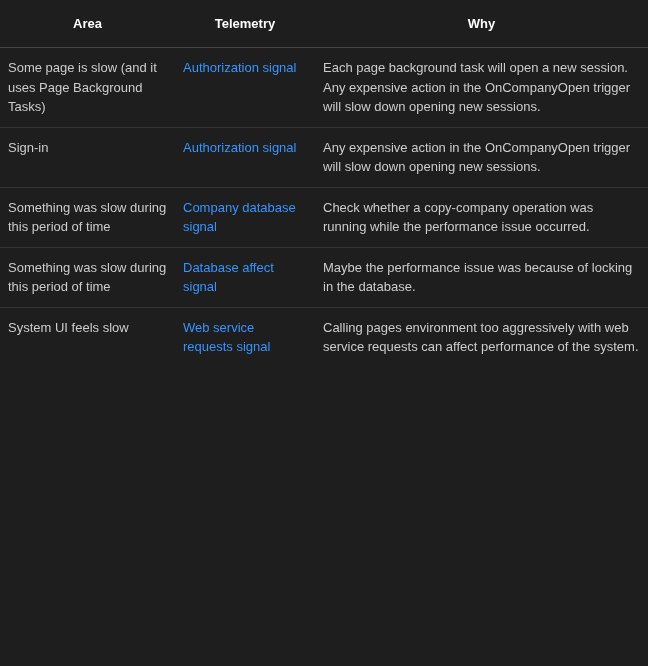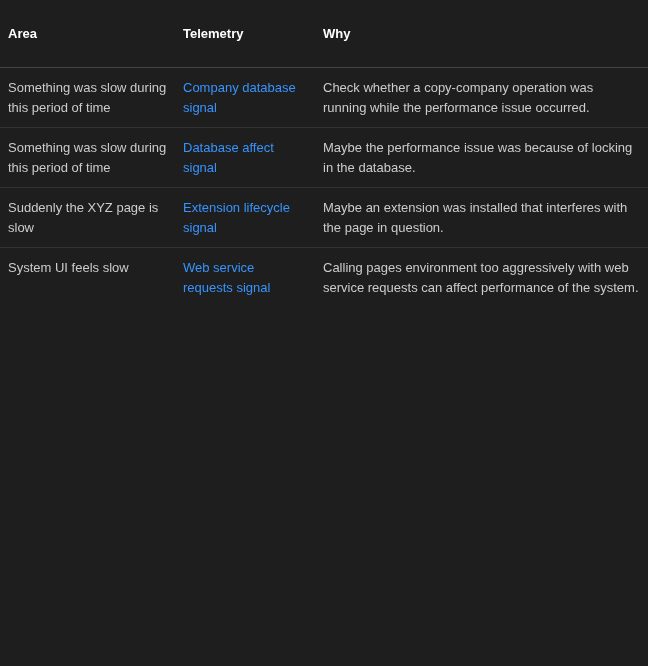--- a/index.html
+++ b/index.html
@@ -20,22 +20,22 @@
     table {
       width: 100%;
       border-collapse: collapse;
     }
 
     thead tr {
       border-bottom: 1px solid #444;
     }
 
     thead th {
-      text-align: left;
-      padding: 26px 8px;
+      text-align: center;
+      padding: 16px 8px;
       color: #ffffff;
       font-weight: 600;
       font-size: 13px;
     }
 
     tbody tr {
       border-bottom: 1px solid #333;
     }
 
     tbody tr:last-child {
@@ -77,34 +77,39 @@
 
 <table>
   <thead>
     <tr>
       <th class="col-area">Area</th>
       <th class="col-telemetry">Telemetry</th>
       <th class="col-why">Why</th>
     </tr>
   </thead>
   <tbody id="table-body">
+  <tr>
+        <td class="col-area">Some page is slow (and it uses Page Background Tasks)</td>
+        <td class="col-telemetry"><a class="link-blue" href="#">Authorization signal</a></td>
+        <td class="col-why">Each page background task will open a new session. Any expensive action in the OnCompanyOpen trigger will slow down opening new sessions.</td>
+      </tr>
+      <tr>
+        <td class="col-area">Sign-in</td>
+        <td class="col-telemetry"><a class="link-blue" href="#">Authorization signal</a></td>
+        <td class="col-why">Any expensive action in the OnCompanyOpen trigger will slow down opening new sessions.</td>
+      </tr>
       <tr>
         <td class="col-area">Something was slow during this period of time</td>
         <td class="col-telemetry"><a class="link-blue" href="#">Company database signal</a></td>
         <td class="col-why">Check whether a copy-company operation was running while the performance issue occurred.</td>
       </tr>
       <tr>
         <td class="col-area">Something was slow during this period of time</td>
         <td class="col-telemetry"><a class="link-blue" href="#">Database affect signal</a></td>
         <td class="col-why">Maybe the performance issue was because of locking in the database.</td>
       </tr>
       <tr>
-        <td class="col-area">Suddenly the XYZ page is slow</td>
-        <td class="col-telemetry"><a class="link-blue" href="#">Extension lifecycle signal</a></td>
-        <td class="col-why">Maybe an extension was installed that interferes with the page in question.</td>
-      </tr>
-      <tr>
         <td class="col-area">System UI feels slow</td>
         <td class="col-telemetry"><a class="link-blue" href="#">Web service requests signal</a></td>
         <td class="col-why">Calling pages environment too aggressively with web service requests can affect performance of the system.</td>
       </tr>
     </tbody>
 </table>
 
 </body></html>

